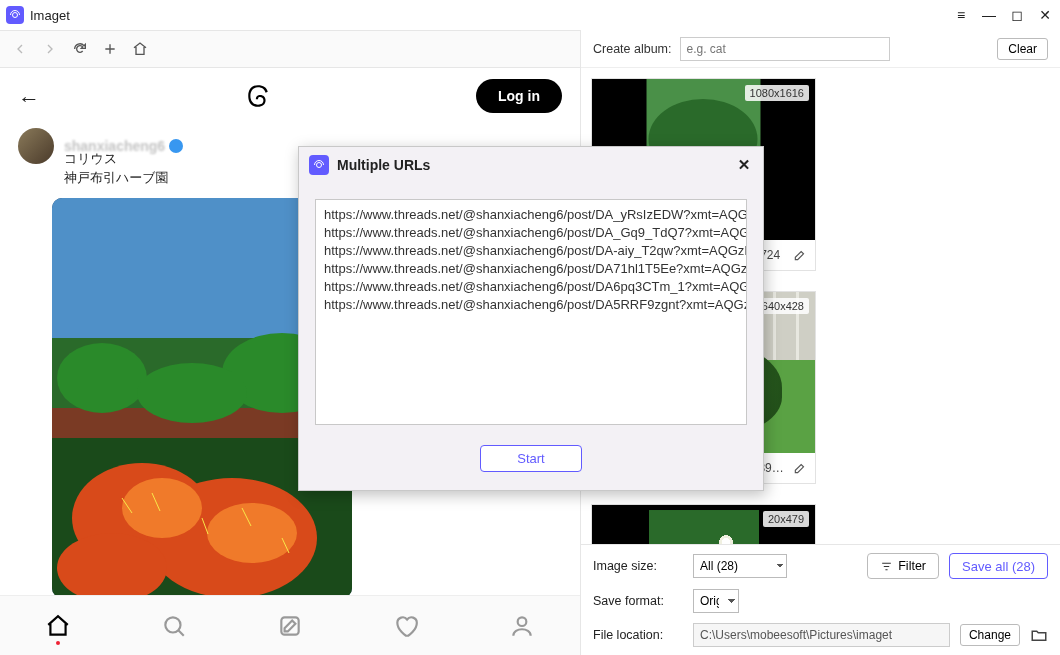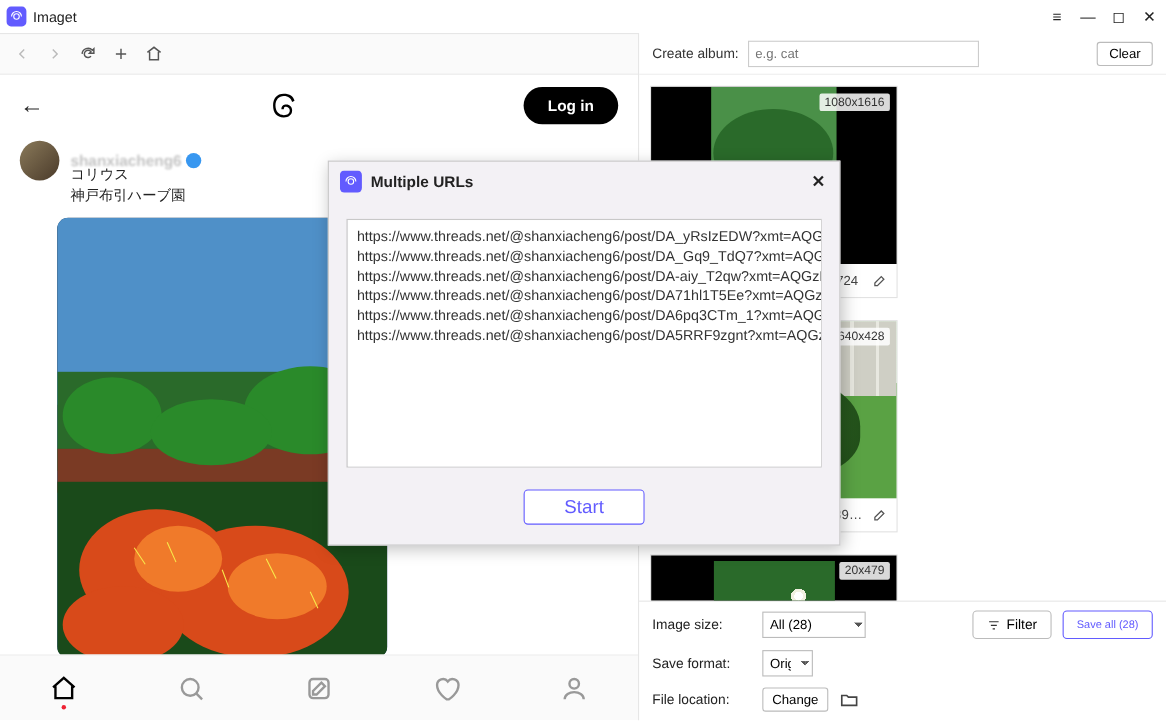--- a/index.html
+++ b/index.html
@@ -45,32 +45,32 @@
 .dim-badge{position:absolute;top:6px;right:6px;background:rgba(255,255,255,0.85);font-size:11px;padding:2px 5px;border-radius:2px;color:#333}
 .caption{height:30px;display:flex;align-items:center;justify-content:space-between;padding:0 8px;font-size:12px;color:#444;overflow:hidden}
 .caption span{overflow:hidden;text-overflow:ellipsis;white-space:nowrap}
 .pencil{width:14px;height:14px;flex-shrink:0;margin-left:4px}
 .save-pill{position:absolute;left:50%;transform:translateX(-50%);bottom:36px;background:#fff;border:1px solid #ddd;border-radius:4px;padding:4px 14px;font-size:12px;box-shadow:0 1px 4px rgba(0,0,0,0.15)}
 .bottom-controls{border-top:1px solid #e6e6e6;padding:8px 12px;display:flex;flex-direction:column;gap:10px;font-size:12.5px}
 .ctrl-row{display:flex;align-items:center;gap:10px}
 .ctrl-row label{width:90px}
 .select-box{height:24px;border:1px solid #bbb;background:#fff;padding:0 19px 0 6px;font-size:12px;appearance:none;-webkit-appearance:none;background-image:linear-gradient(45deg,transparent 50%,#555 50%),linear-gradient(135deg,#555 50%,transparent 50%);background-position:right 6px center,right 2px center;background-size:4px 4px,4px 4px;background-repeat:no-repeat}
 .filter-btn{margin-left:auto;height:26px;padding:0 12px;border:1px solid #bbb;background:#fff;border-radius:4px;display:flex;align-items:center;gap:5px;font-size:12.5px}
-.saveall-btn{height:26px;padding:0 12px;border:1px solid #625bff;color:#625bff;background:#fff;border-radius:4px;font-size:10px}
+.saveall-btn{height:26px;padding:0 12px;border:1px solid #625bff;color:#625bff;background:#fff;border-radius:4px;font-size:13px}
 .loc-input{flex:1;height:24px;border:1px solid #ccc;padding:0 6px;font-size:12px;color:#555;background:#f6f6f6}
 .change-btn{height:22px;padding:0 8px;border:1px solid #bbb;background:#fff;font-size:12px;border-radius:3px}
 .folder-icon{width:18px;height:18px;color:#444}
 
 .modal{position:absolute;left:298px;top:146px;width:466px;background:#f3f1f5;border:1px solid #c8c8c8;box-shadow:2px 4px 14px rgba(0,0,0,0.25)}
 .modal-title{height:36px;display:flex;align-items:center;padding:0 10px;font-weight:600;font-size:14px}
 .modal-title .app-logo{width:20px;height:20px;margin-right:8px}
 .modal-close{margin-left:auto;width:18px;height:18px;display:flex;align-items:center;justify-content:center;font-size:15px}
 .modal-body{padding:16px 16px 18px}
 .url-list{width:100%;height:226px;border:1px solid #c8c8c8;background:#fff;padding:6px 8px;font-size:13px;line-height:18px;color:#333;overflow-x:scroll;overflow-y:hidden;white-space:nowrap}
-.start-btn{display:block;margin:20px auto 0;padding:5px 36px;border:1px solid #625bff;background:#fff;color:#625bff;border-radius:4px;font-size:17px}
+.start-btn{display:block;margin:20px auto 0;padding:5px 36px;border:1px solid #625bff;background:#fff;color:#625bff;border-radius:4px;font-size:13px}
 
 .garden{background:linear-gradient(#d6ecd6 0 35%,#5aa244 35% 100%)}
 .bush{position:absolute;left:35px;bottom:18px;width:155px;height:95px;border-radius:50% 50% 40% 40%;background:radial-gradient(circle at 40% 40%,#3a7a2a,#1f4a18)}
 .flower-dot{position:absolute;width:5px;height:5px;border-radius:50%;background:#f3d94a}
 .strip{position:absolute;left:0;top:0;height:68px;width:100%;background:linear-gradient(#e8e8e0,#d0d0c8);display:flex}
 .strip::after{content:"";flex:1;background:repeating-linear-gradient(90deg,#cfcfc5 0 20px,#e8e8e0 20px 23px)}
 .flower-thumb{display:flex;align-items:center;justify-content:center}
 .flower-inner{width:110px;height:145px;background:linear-gradient(180deg,#2a6a2a 0 50%,#1a4a1a 50% 100%);position:relative}
 .petal{position:absolute;width:14px;height:14px;background:radial-gradient(circle,#fff 0 40%,#f0f0e0 40% 70%,transparent 70%)}
 </style>
@@ -262,20 +262,21 @@
           <span>Filter</span>
         </button>
       <button class="saveall-btn">Save all (28)</button>
     </div>
     <div class="ctrl-row">
       <label>Save format:</label>
       <select class="select-box" style="width:46px"><option>Original</option></select>
     </div>
     <div class="ctrl-row">
       <label>File location:</label>
+      <input class="loc-input" value="C:\Users\mobeesoft\Pictures\imaget" style="">
       <button class="change-btn">Change</button>
       <svg class="folder-icon" viewBox="0 0 24 24" fill="none" stroke="currentColor" stroke-width="2">
           <path d="M3 7h6l2 2h10v10H3z"></path>
         </svg>
     </div>
   </div>
 </div>
 
 <div class="modal">
   <div class="modal-title">

